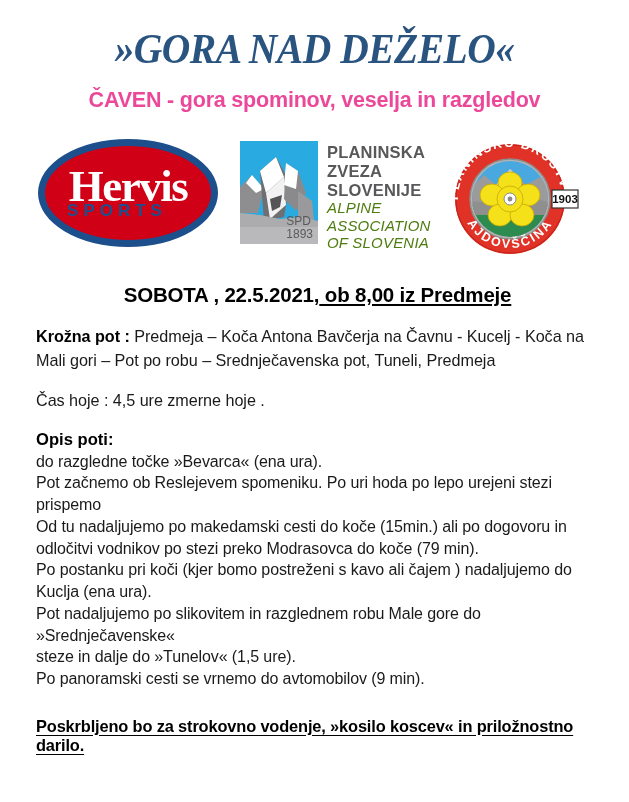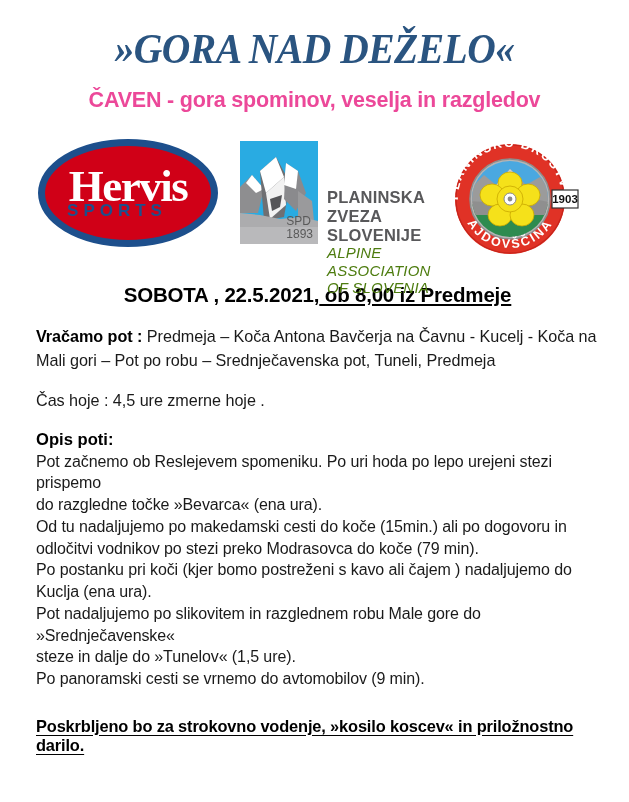--- a/index.html
+++ b/index.html
@@ -116,21 +116,20 @@
     bottom: 4px;
     font-family: "Liberation Sans", sans-serif;
     font-size: 12px;
     line-height: 1.05;
     color: #5a5a5a;
     text-align: left;
   }
   .pzs-text {
     margin-left: 9px;
     padding-top: 2px;
-    margin-top: 45px;
   }
   .pzs-text .l1 {
     font-family: "Liberation Sans", sans-serif;
     font-weight: bold;
     font-size: 16.5px;
     color: #58585a;
     line-height: 1.14;
     letter-spacing: 0.2px;
   }
   .pzs-text .l2 {
@@ -303,31 +302,31 @@
 
   </div>
 
   <div class="body-wrap">
 
     <p class="date-line">
       <span>SOBOTA , 22.5.2021,</span><span class="u"> ob 8,00 iz Predmeje</span>
     </p>
 
     <p class="para route">
-      <b>Vračamo pot :</b><span> Predmeja  – Koča Antona Bavčerja na Čavnu  -  Kucelj  -  Koča na Mali gori – Pot po robu – Srednječavenska pot, Tuneli, Predmeja</span>
+      <b>Krožna pot :</b><span> Predmeja  – Koča Antona Bavčerja na Čavnu  -  Kucelj  -  Koča na Mali gori – Pot po robu – Srednječavenska pot, Tuneli, Predmeja</span>
     </p>
 
     <p class="para walktime">Čas hoje :  4,5 ure zmerne hoje .</p>
 
 
     <p class="opis-head">Opis poti:</p>
 
     <div class="opis-body">
+      <span class="ln">do razgledne točke »Bevarca«  (ena ura).</span>
       <span class="ln">Pot začnemo ob Reslejevem spomeniku. Po uri hoda po lepo urejeni stezi prispemo</span>
-      <span class="ln">do razgledne točke »Bevarca«  (ena ura).</span>
       <span class="ln">Od tu nadaljujemo po makedamski cesti do koče (15min.) ali po dogovoru in</span>
       <span class="ln">odločitvi vodnikov po stezi preko Modrasovca do koče (79 min).</span>
       <span class="ln">Po  postanku pri koči (kjer bomo postreženi s kavo ali čajem ) nadaljujemo do</span>
       <span class="ln">Kuclja (ena ura).</span>
       <span class="ln">Pot nadaljujemo po slikovitem in razglednem robu Male gore do »Srednječavenske«</span>
       <span class="ln">steze in dalje do »Tunelov« (1,5 ure).</span>
       <span class="ln">Po panoramski cesti se vrnemo do avtomobilov (9 min).</span>
     </div>
 
     <p class="highlight">Poskrbljeno bo za strokovno vodenje, »kosilo koscev« in priložnostno darilo.</p>

